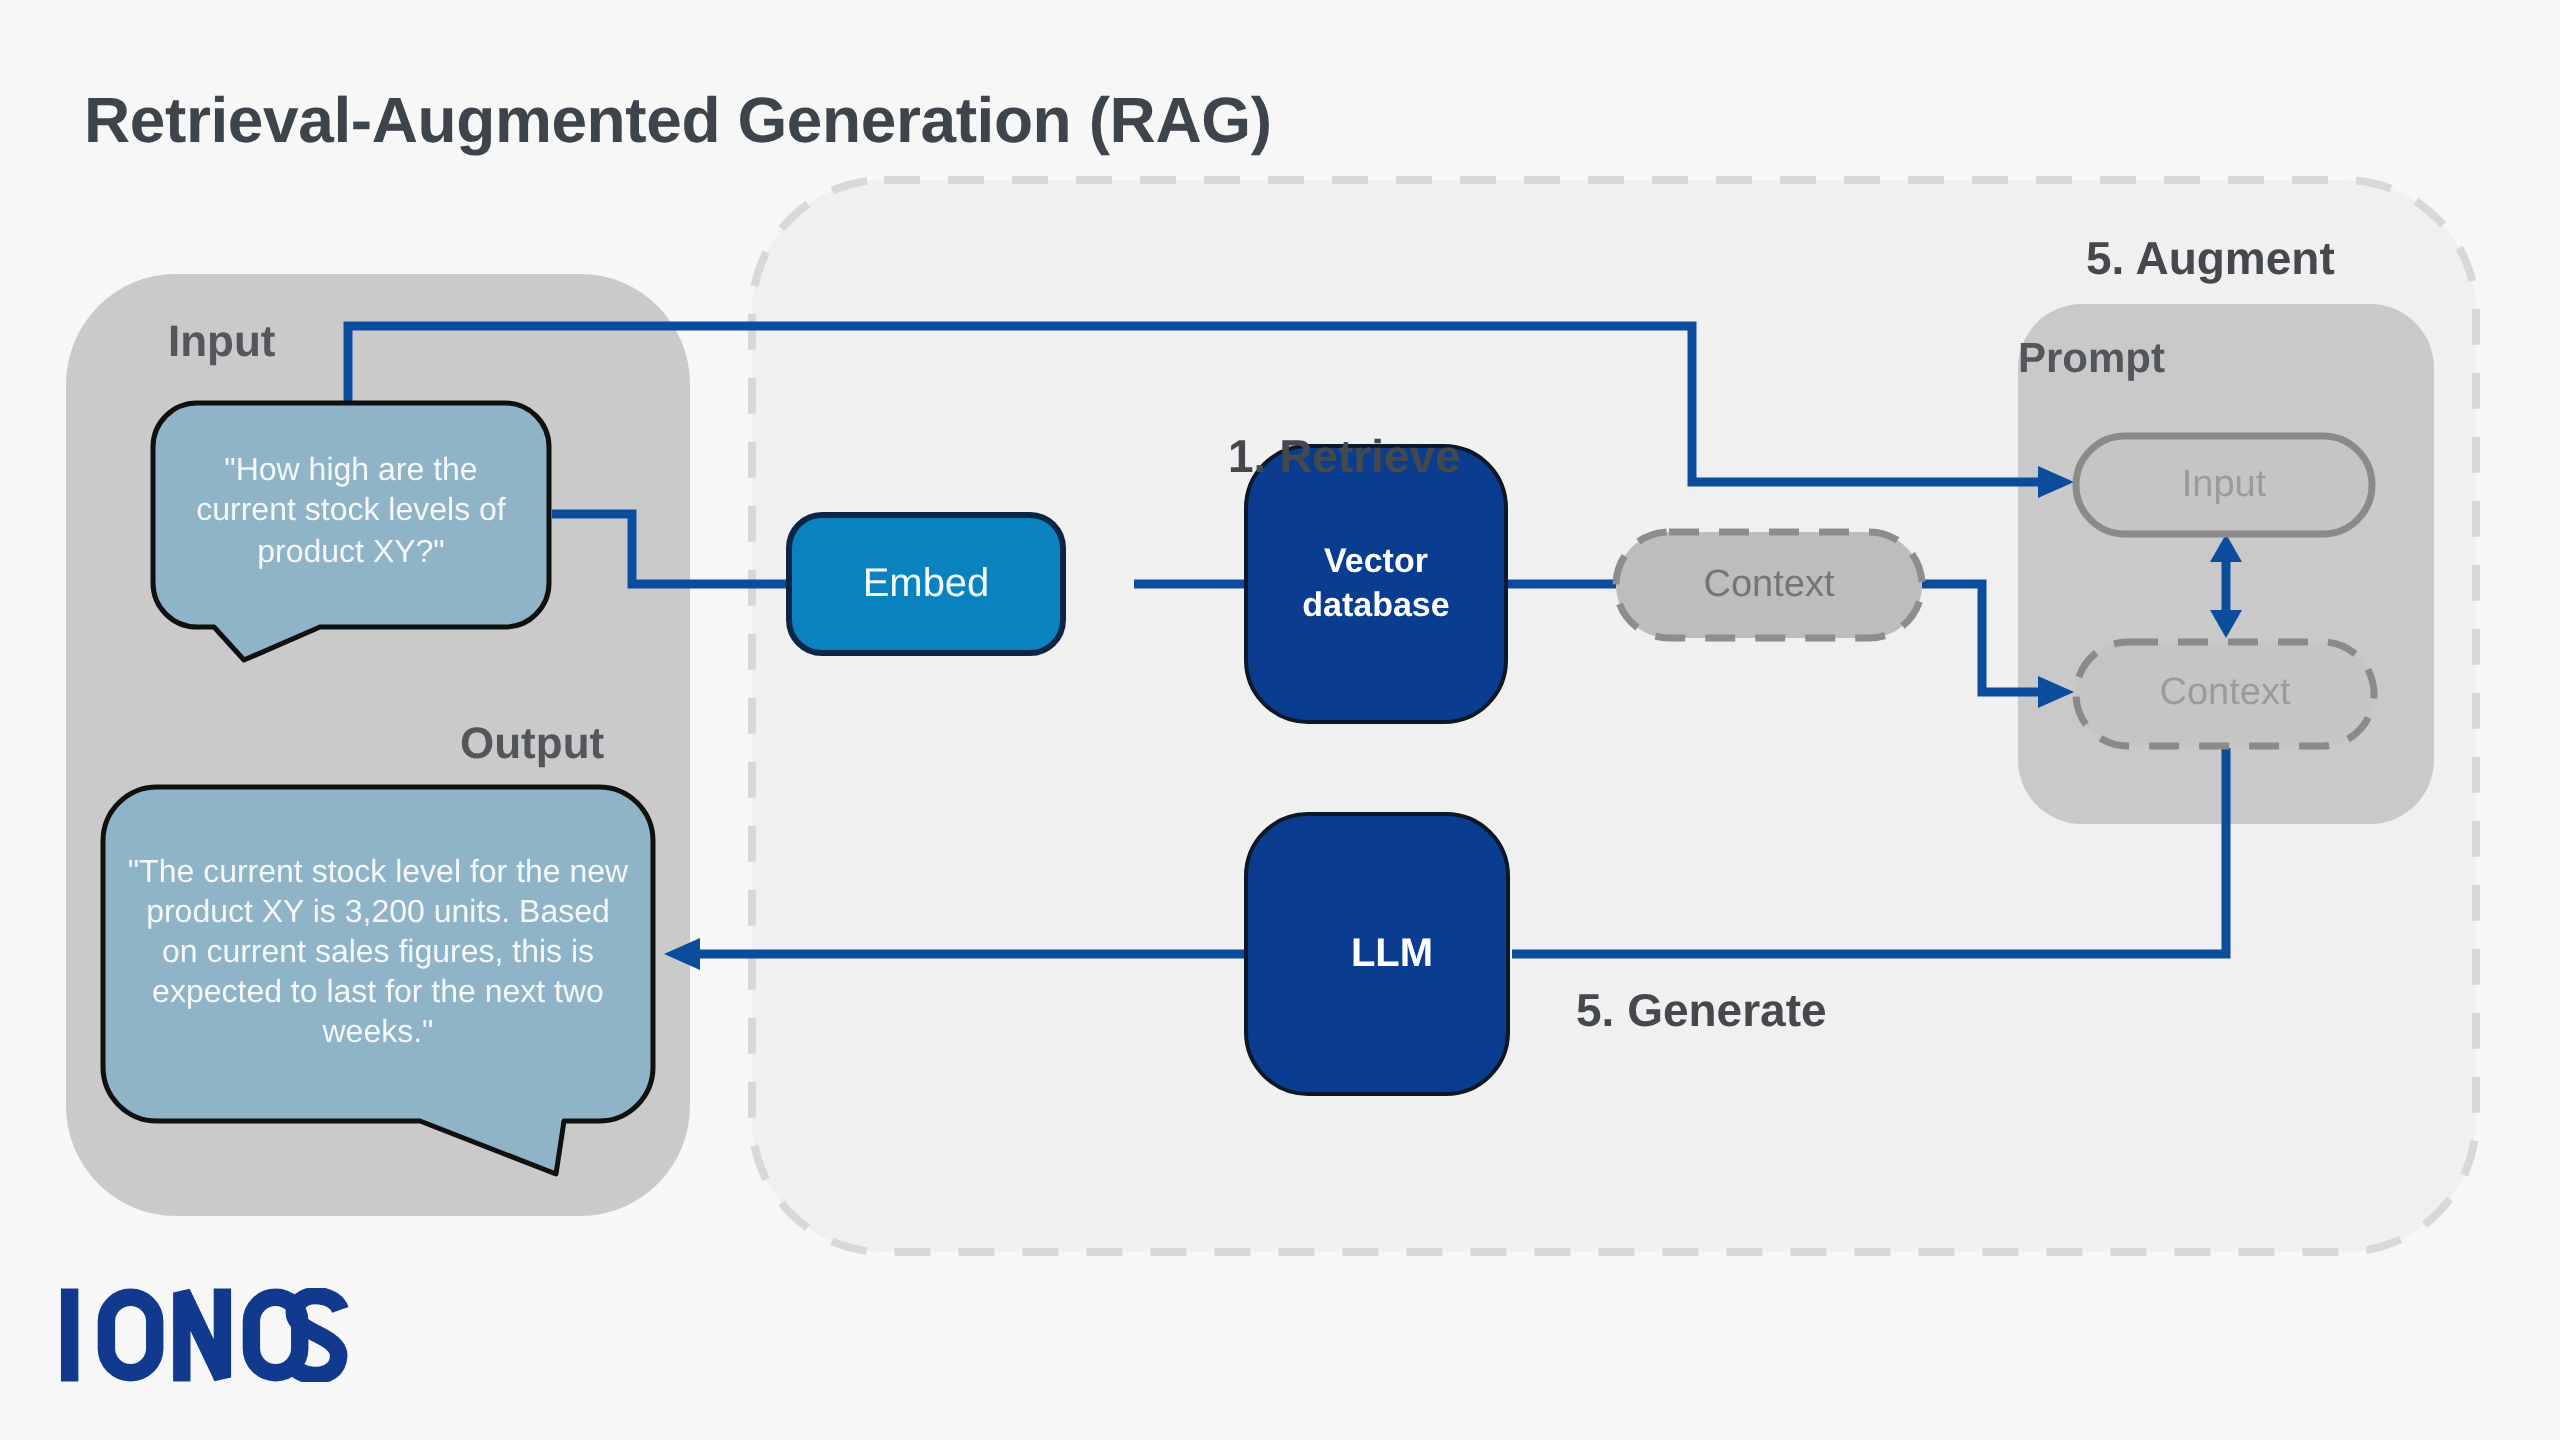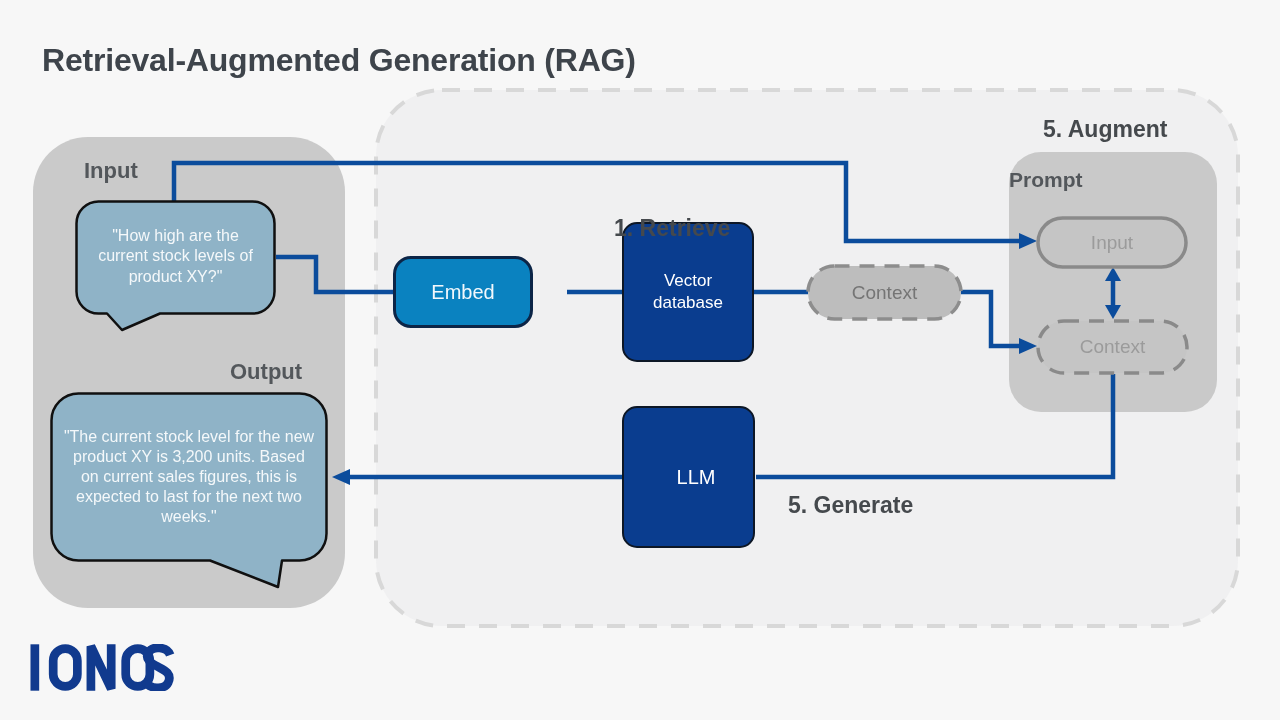--- a/index.html
+++ b/index.html
@@ -56,22 +56,22 @@
   .node {
     display:flex; align-items:center; justify-content:center;
     text-align:center; z-index:3;
   }
   .embed-node {
     left:393px; top:256px; width:140px; height:72px;
     background:#0a82c0; border:3px solid #0c2547; border-radius:18px;
     color:#f2f8fc; font-size:20px;
   }
   .navy-node {
-    background:#0a3d8f; border:2.5px solid #0d1726; border-radius:15px;
-    color:#ffffff; font-weight:normal;
+    background:#0a3d8f; border:2.5px solid #0d1726; border-radius:32px;
+    color:#ffffff; font-weight:bold;
   }
   .vdb-node { left:622px; top:222px; width:132px; height:140px; font-size:17px; line-height:1.3; padding:0 14px; }
   .llm-node { left:622px; top:406px; width:133px; height:142px; font-size:20px;padding-left:15px; }
 
   
   .oval { z-index:3; }
   .oval svg { position:absolute; left:0; top:0; }
   .oval .oval-text {
     position:absolute; inset:0; display:flex; align-items:center; justify-content:center;
     font-size:19px;

